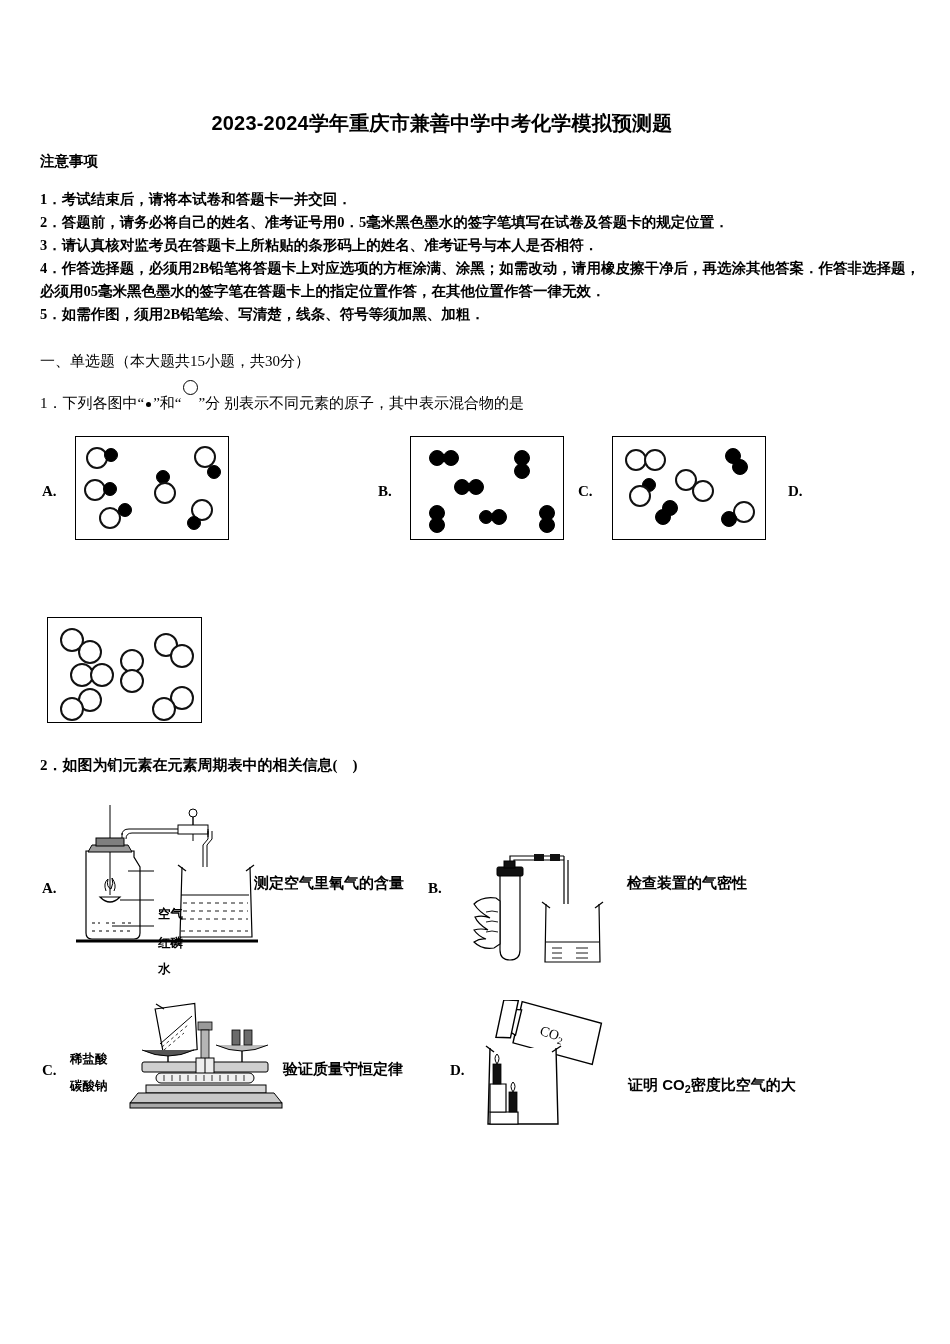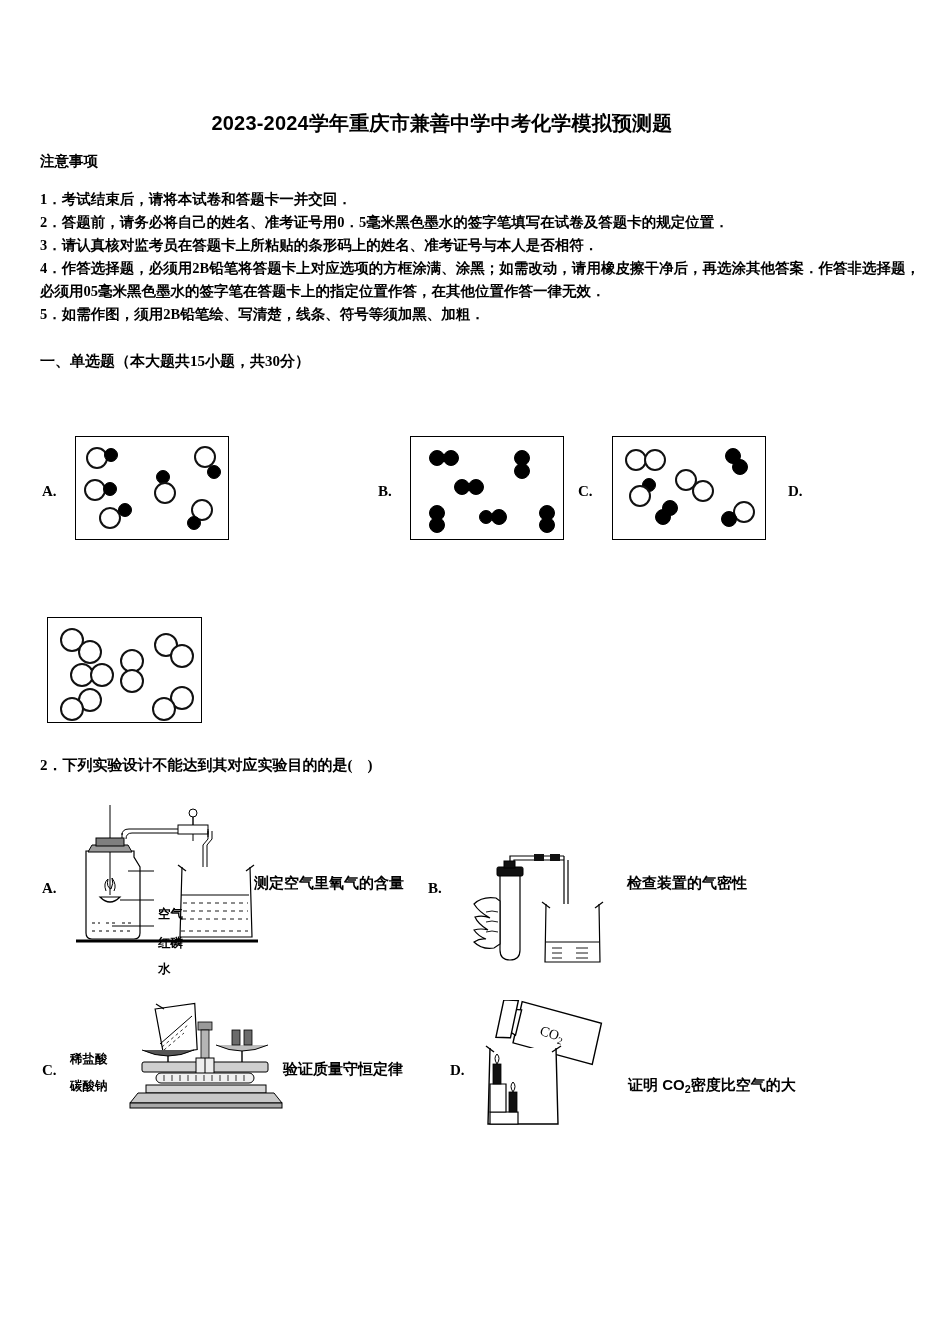--- a/index.html
+++ b/index.html
@@ -46,21 +46,21 @@
     line-height: 23px;
     text-align: justify;
   }
 
   
   .section-heading {
     position: absolute;
     left: 40px;
     top: 352px;
     font-size: 15px;
-    font-weight: bold;
+    font-weight: normal;
   }
 
   
   .q1-stem {
     position: absolute;
     left: 40px;
     top: 388px;
     font-size: 15px;
     white-space: nowrap;
   }
@@ -158,20 +158,23 @@
     <div class="notice-heading">注意事项</div>
     <div class="notice-item">1．考试结束后，请将本试卷和答题卡一并交回．</div>
     <div class="notice-item">2．答题前，请务必将自己的姓名、准考证号用0．5毫米黑色墨水的签字笔填写在试卷及答题卡的规定位置．</div>
     <div class="notice-item">3．请认真核对监考员在答题卡上所粘贴的条形码上的姓名、准考证号与本人是否相符．</div>
     <div class="notice-item">4．作答选择题，必须用2B铅笔将答题卡上对应选项的方框涂满、涂黑；如需改动，请用橡皮擦干净后，再选涂其他答案．作答非选择题，必须用05毫米黑色墨水的签字笔在答题卡上的指定位置作答，在其他位置作答一律无效．</div>
     <div class="notice-item">5．如需作图，须用2B铅笔绘、写清楚，线条、符号等须加黑、加粗．</div>
   </div>
 
   <div class="section-heading">一、单选题（本大题共15小题，共30分）</div>
 
+  <div class="q1-stem">
+    <span>1．</span><span>下列各图中“</span><span class="inline-dot"></span><span>”和“</span><span class="inline-circle"></span><span>”分 别表示不同元素的原子，其中表示混合物的是</span>
+  </div>
 
   <div class="opt-letter" style="left:42px; top:483px;">A.</div>
   <div class="mol-box" style="left:75px; top:436px; width:154px; height:104px;">
 
     <div class="atom white" style="left:10px; top:10px; width:22px; height:22px;"></div>
     <div class="atom black" style="left:28px; top:11px; width:14px; height:14px;"></div>
 
     <div class="atom white" style="left:8px; top:42px; width:22px; height:22px;"></div>
     <div class="atom black" style="left:27px; top:45px; width:14px; height:14px;"></div>
 
@@ -247,21 +250,21 @@
     <div class="atom white" style="left:72px; top:51px; width:24px; height:24px;"></div>
 
     <div class="atom white" style="left:106px; top:15px; width:24px; height:24px;"></div>
     <div class="atom white" style="left:122px; top:26px; width:24px; height:24px;"></div>
 
     <div class="atom white" style="left:122px; top:68px; width:24px; height:24px;"></div>
     <div class="atom white" style="left:104px; top:79px; width:24px; height:24px;"></div>
   </div>
 
   <div class="q2-stem">
-    <span>2．</span><span>下列实验设计不能达到其对应实验目的的是(　)</span>
+    <span>2．</span><span>如图为钔元素在元素周期表中的相关信息(　)</span>
   </div>
 
   <div class="opt-letter" style="left:42px; top:880px;">A.</div>
   <div style="position:absolute; left:62px; top:805px; width:200px; height:160px;">
     <svg width="200" height="160" viewBox="0 0 200 160">
 
       <line x1="48" y1="0" x2="48" y2="55" stroke="#000" stroke-width="1"></line>
 
       <line x1="60" y1="28" x2="60" y2="52" stroke="#000" stroke-width="1"></line>
 

